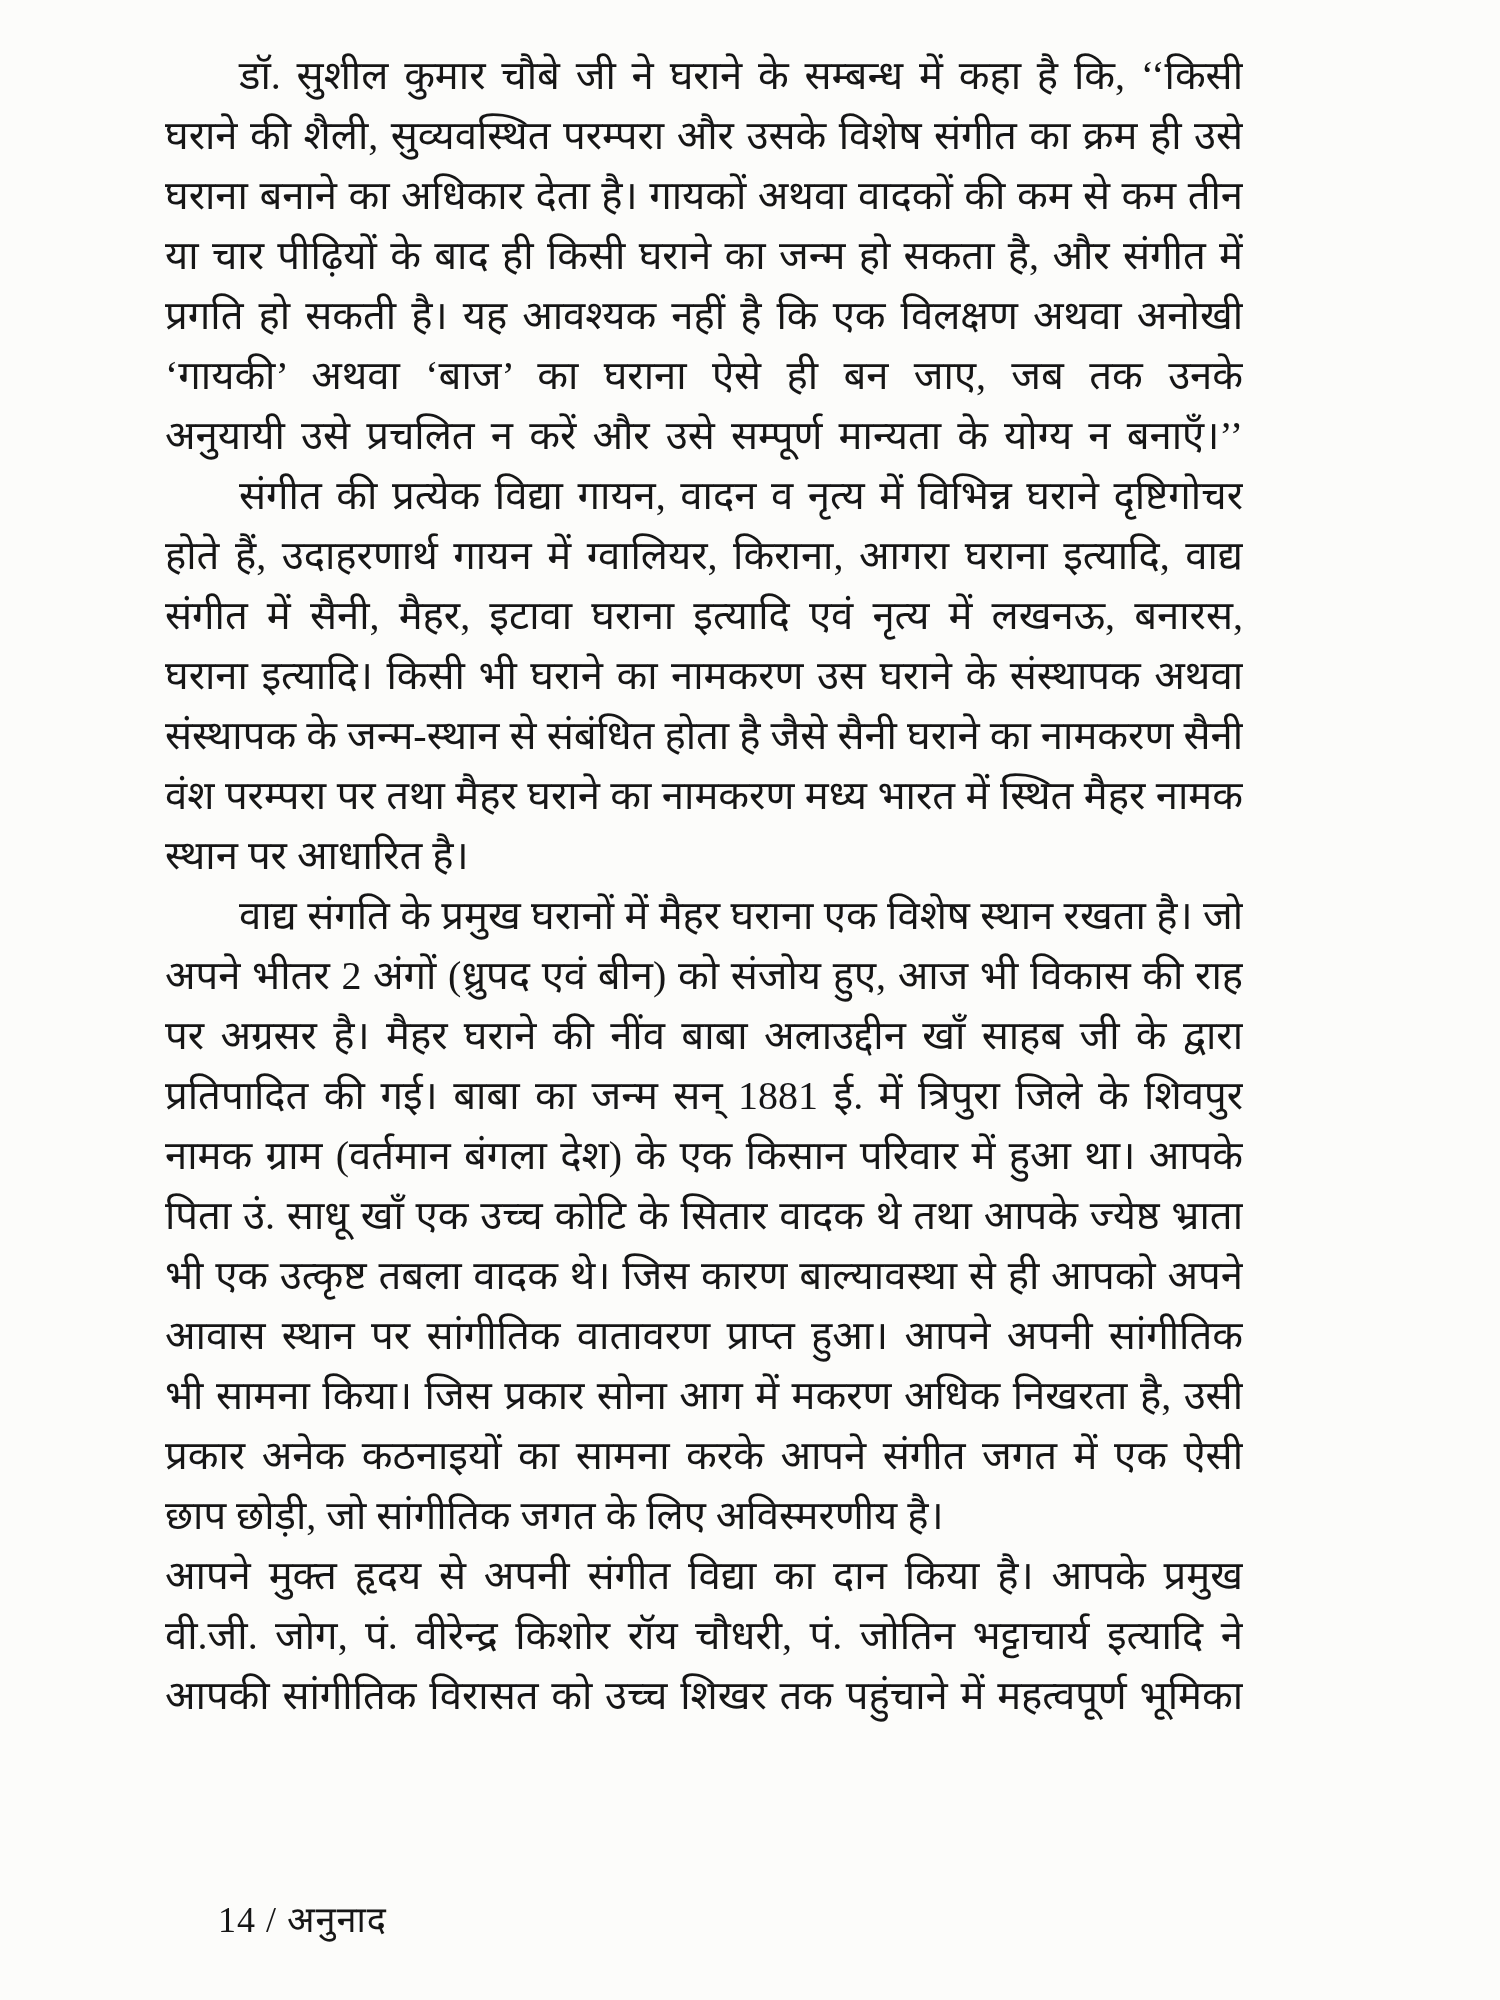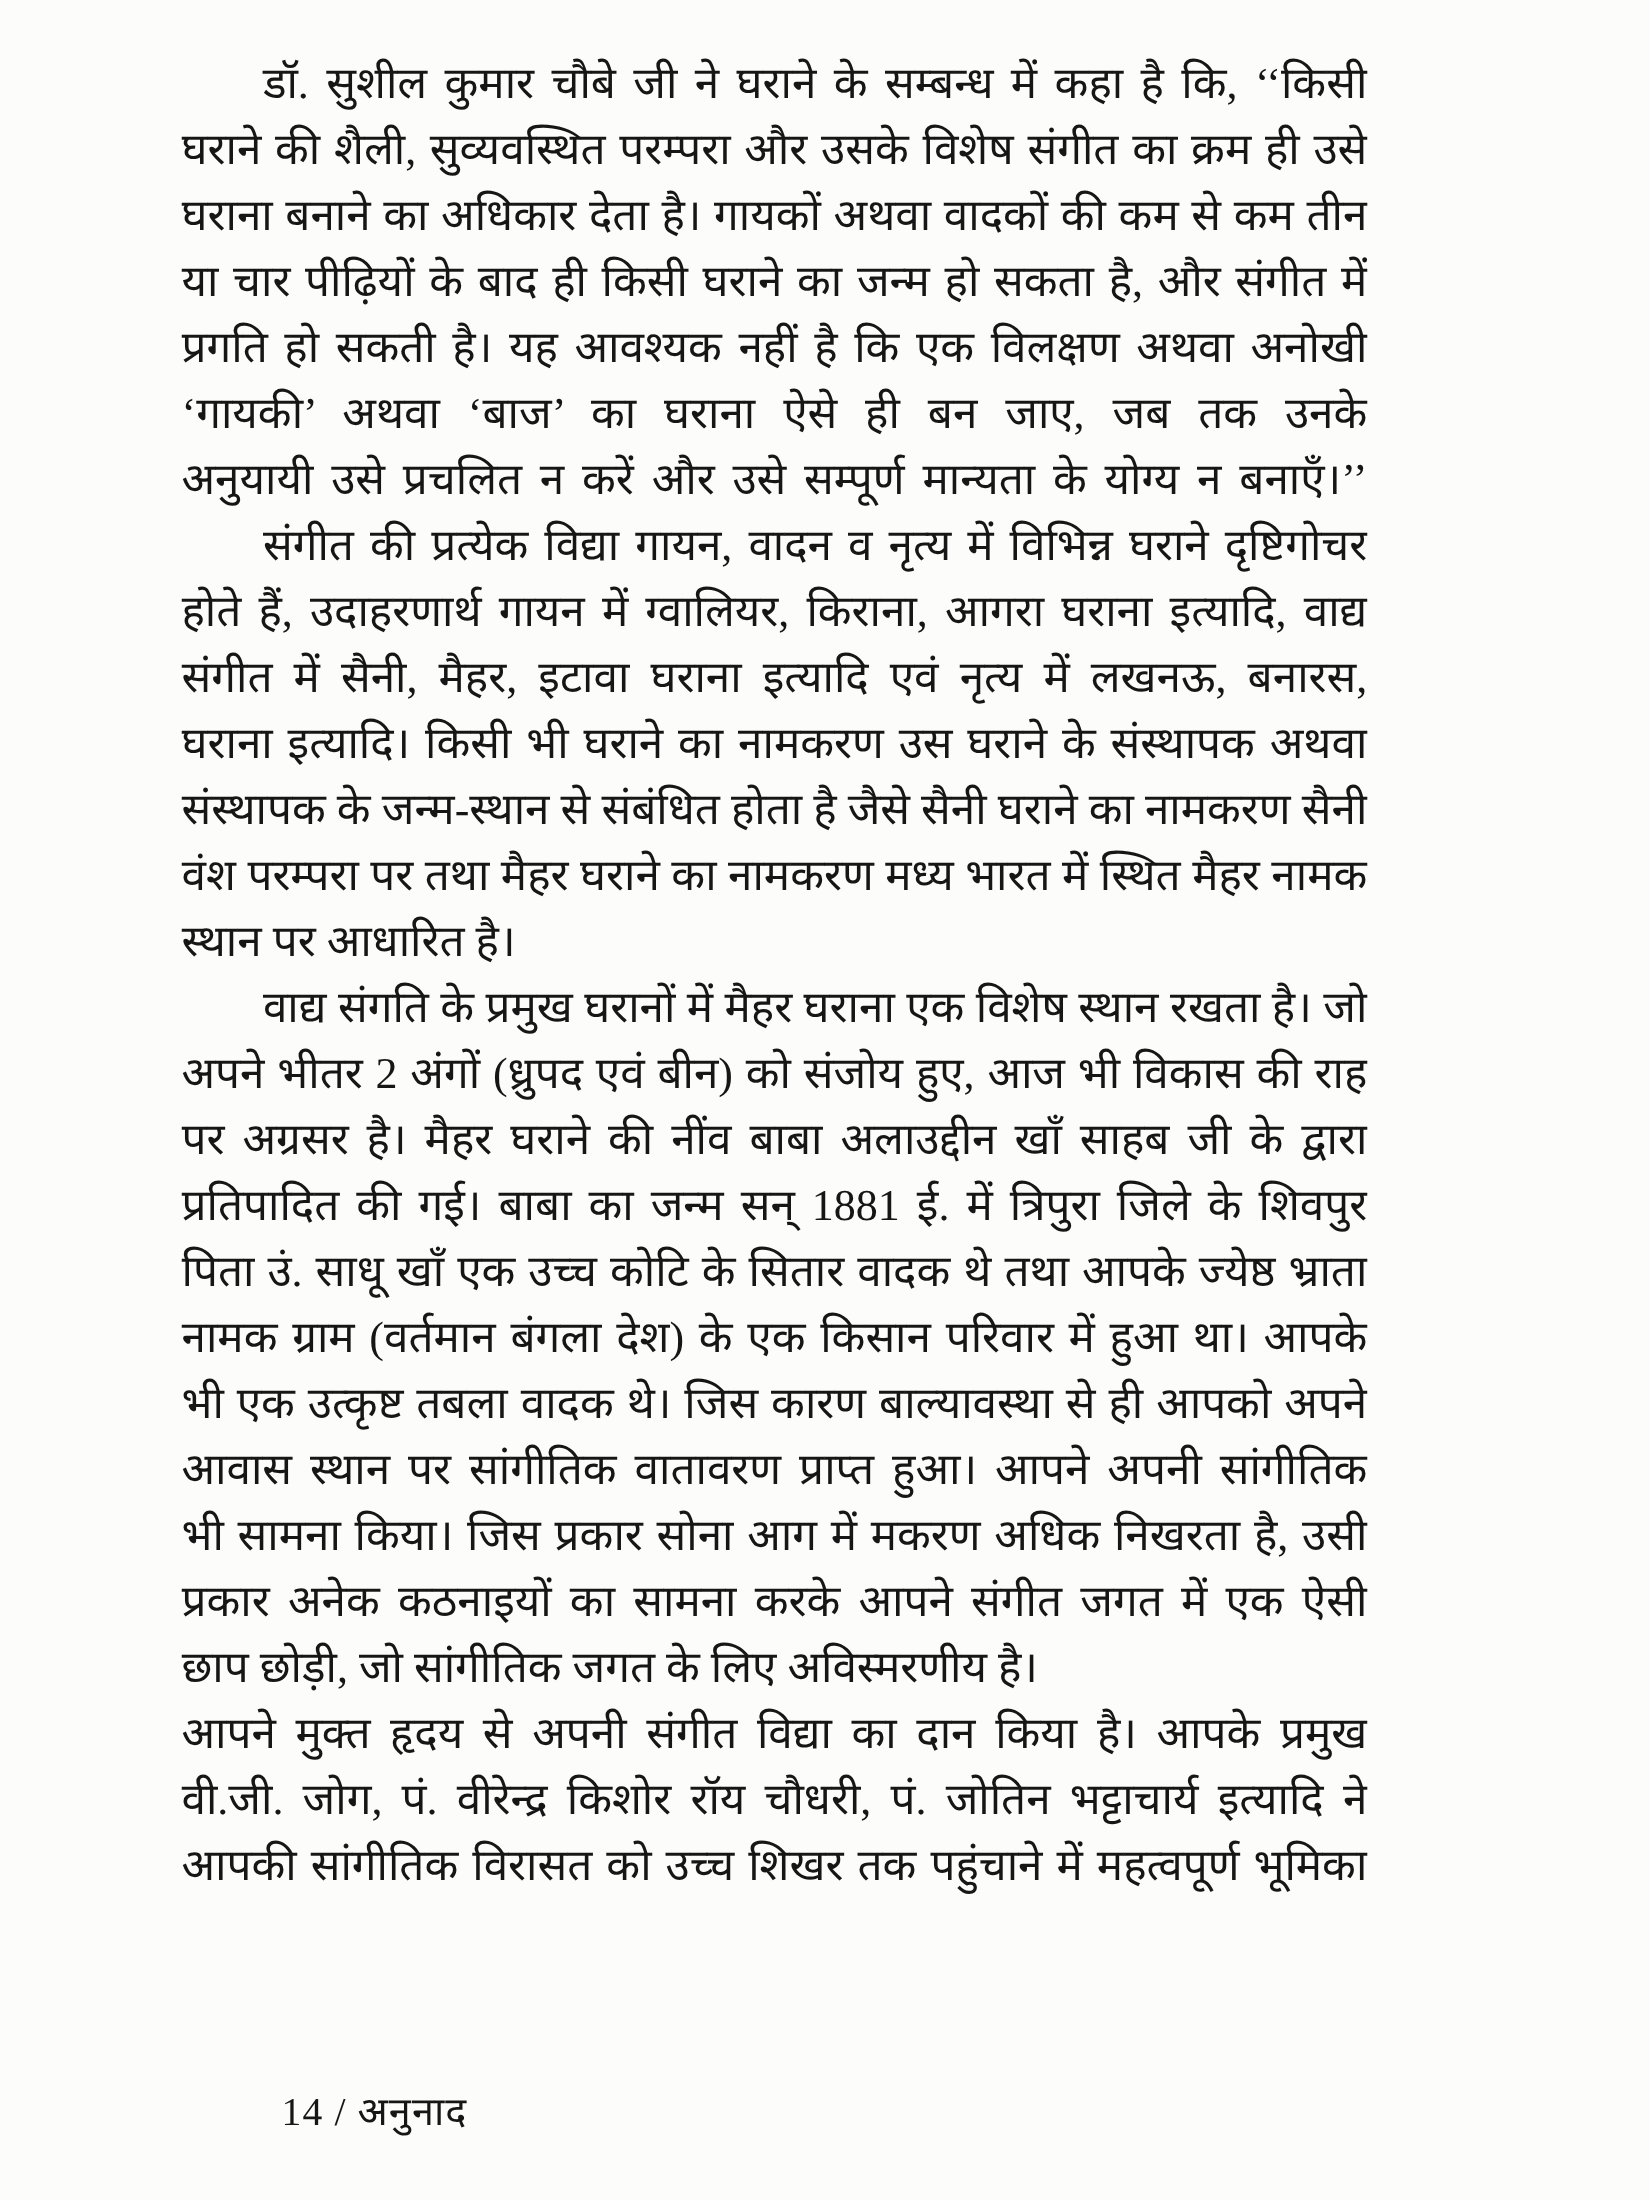--- a/index.html
+++ b/index.html
@@ -38,21 +38,20 @@
   .line.indent {
     text-indent: 74px;
   }
   .footer {
     position: absolute;
     left: 218px;
     top: 1896px;
     font-size: 36px;
     line-height: 48px;
     letter-spacing: 1px;
-    margin-left: 38px;
   }
 </style>
 </head>
 <body>
 
 <div class="page">
   <div class="body-text" id="body-text">
       <div class="line j indent">डॉ. सुशील कुमार चौबे जी ने घराने के सम्बन्ध में कहा है कि, ‘‘किसी</div>
       <div class="line j">घराने की शैली, सुव्यवस्थित परम्परा और उसके विशेष संगीत का क्रम ही उसे</div>
       <div class="line j">घराना बनाने का अधिकार देता है। गायकों अथवा वादकों की कम से कम तीन</div>
@@ -64,22 +63,22 @@
       <div class="line j">होते हैं, उदाहरणार्थ गायन में ग्वालियर, किराना, आगरा घराना इत्यादि, वाद्य</div>
       <div class="line j">संगीत में सैनी, मैहर, इटावा घराना इत्यादि एवं नृत्य में लखनऊ, बनारस, जयपुर</div>
       <div class="line j">घराना इत्यादि। किसी भी घराने का नामकरण उस घराने के संस्थापक अथवा</div>
       <div class="line j">संस्थापक के जन्म-स्थान से संबंधित होता है जैसे सैनी घराने का नामकरण सैनी</div>
       <div class="line j">वंश परम्परा पर तथा मैहर घराने का नामकरण मध्य भारत में स्थित मैहर नामक</div>
       <div class="line">स्थान पर आधारित है।</div>
       <div class="line j indent">वाद्य संगति के प्रमुख घरानों में मैहर घराना एक विशेष स्थान रखता है। जो</div>
       <div class="line j">अपने भीतर 2 अंगों (ध्रुपद एवं बीन) को संजोय हुए, आज भी विकास की राह</div>
       <div class="line j">पर अग्रसर है। मैहर घराने की नींव बाबा अलाउद्दीन खाँ साहब जी के द्वारा</div>
       <div class="line j">प्रतिपादित की गई। बाबा का जन्म सन् 1881 ई. में त्रिपुरा जिले के शिवपुर</div>
+      <div class="line j">नामक ग्राम (वर्तमान बंगला देश) के एक किसान परिवार में हुआ था। आपके</div>
       <div class="line j">पिता उं. साधू खाँ एक उच्च कोटि के सितार वादक थे तथा आपके ज्येष्ठ भ्राता</div>
-      <div class="line j">नामक ग्राम (वर्तमान बंगला देश) के एक किसान परिवार में हुआ था। आपके</div>
       <div class="line j">भी एक उत्कृष्ट तबला वादक थे। जिस कारण बाल्यावस्था से ही आपको अपने</div>
       <div class="line j">आवास स्थान पर सांगीतिक वातावरण प्राप्त हुआ। आपने अपनी सांगीतिक यात्रा</div>
       <div class="line j">भी सामना किया। जिस प्रकार सोना आग में मकरण अधिक निखरता है, उसी</div>
       <div class="line j">प्रकार अनेक कठनाइयों का सामना करके आपने संगीत जगत में एक ऐसी अमिट</div>
       <div class="line">छाप छोड़ी, जो सांगीतिक जगत के लिए अविस्मरणीय है।</div>
       <div class="line j">आपने मुक्त हृदय से अपनी संगीत विद्या का दान किया है। आपके प्रमुख शिष्यों</div>
       <div class="line j">वी.जी. जोग, पं. वीरेन्द्र किशोर रॉय चौधरी, पं. जोतिन भट्टाचार्य इत्यादि ने</div>
       <div class="line j">आपकी सांगीतिक विरासत को उच्च शिखर तक पहुंचाने में महत्वपूर्ण भूमिका</div>
     </div>
   <div class="footer">

